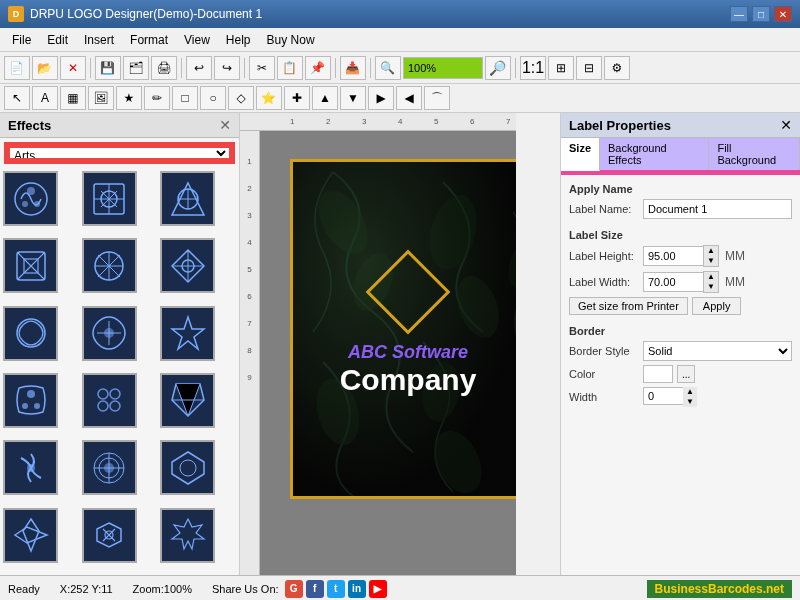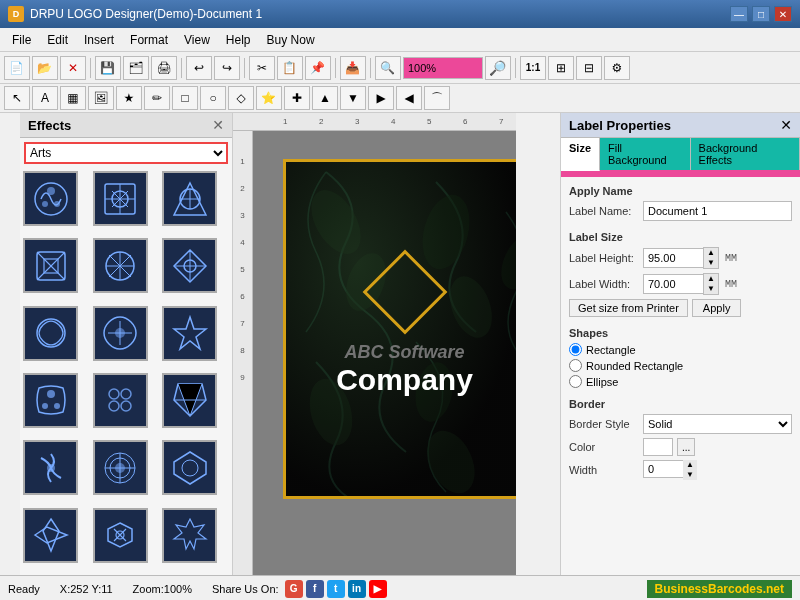--- a/index.html
+++ b/index.html
@@ -14,75 +14,75 @@
     .title-btn.close { background: #c0392b; }
 
     
     .menu-bar { background: #f0f0f0; border-bottom: 1px solid #ccc; height: 24px; display: flex; align-items: center; padding: 0 4px; }
     .menu-item { padding: 2px 8px; cursor: pointer; font-size: 12px; }
 
     
     .toolbar { background: #f0f0f0; border-bottom: 1px solid #ccc; padding: 2px 4px; display: flex; align-items: center; gap: 2px; flex-wrap: wrap; min-height: 32px; }
     .tb-btn { width: 26px; height: 24px; background: #f5f5f5; border: 1px solid #bbb; cursor: pointer; display: flex; align-items: center; justify-content: center; font-size: 12px; }
     .tb-sep { width: 1px; height: 20px; background: #bbb; margin: 0 2px; }
-    .zoom-box { width: 80px; height: 22px; border: 1px solid #bbb; background: #ec4899; padding: 0 4px; font-size: 11px; }
+    .zoom-box { width: 80px; height: 22px; border: 1px solid #bbb; background: #84cc16; padding: 0 4px; font-size: 11px; }
 
     
     .toolbar2 { background: #f0f0f0; border-bottom: 1px solid #ccc; padding: 2px 4px; display: flex; align-items: center; gap: 2px; min-height: 28px; }
 
     
     .main-area { display: flex; height: calc(600px - 28px - 24px - 32px - 28px - 26px); }
 
     
-    .left-panel { width: 213px; background: #f5f5f5; border-right: 1px solid #ccc; display: flex; flex-direction: column; margin-left: 20px; }
+    .left-panel { width: 240px; background: #f5f5f5; border-right: 1px solid #ccc; display: flex; flex-direction: column; }
     .panel-header { background: #e0e0e0; border-bottom: 1px solid #bbb; padding: 4px 8px; display: flex; align-items: center; justify-content: space-between; }
     .panel-title { font-weight: bold; font-size: 13px; }
     .panel-close { cursor: pointer; font-size: 14px; color: #666; }
     .panel-tabs { display: flex; border-bottom: 1px solid #bbb; }
     .panel-tab { padding: 4px 12px; cursor: pointer; font-size: 12px; border-right: 1px solid #bbb; background: #e8e8e8; }
     .panel-tab.active { background: white; border-bottom: 1px solid white; margin-bottom: -1px; }
     .panel-dropdown { margin: 4px; }
-    .panel-dropdown select { width: 100%; height: 22px; border: 2px solid #ef4444; background: white; font-size: 12px; }
+    .panel-dropdown select { width: 100%; height: 22px; border: 6px solid #ef4444; background: white; font-size: 12px; }
     .effects-grid { display: grid; grid-template-columns: repeat(3, 1fr); gap: 3px; padding: 3px; overflow-y: auto; flex: 1; }
     .effect-item { width: 55px; height: 55px; border: 2px solid #aaa; background: #1a2a4a; display: flex; align-items: center; justify-content: center; cursor: pointer; }
     .effect-item svg { width: 40px; height: 40px; }
 
     
     .canvas-area { flex: 1; background: #808080; overflow: hidden; position: relative; }
     .ruler-h { height: 18px; background: #e8e8e8; border-bottom: 1px solid #bbb; display: flex; align-items: center; padding-left: 20px; font-size: 9px; color: #555; position: relative; }
     .ruler-v { width: 20px; background: #e8e8e8; border-right: 1px solid #bbb; position: absolute; top: 18px; left: 0; bottom: 0; display: flex; flex-direction: column; align-items: center; padding-top: 4px; font-size: 8px; color: #555; }
     .canvas-scroll { position: absolute; top: 18px; left: 20px; right: 0; bottom: 0; overflow: auto; background: #888; }
     .canvas-content { padding: 10px; display: flex; justify-content: center; }
     .canvas-doc { width: 260px; height: 340px; background: #0a0a0a; border: 3px solid #d4a017; position: relative; overflow: hidden; display: flex; flex-direction: column; align-items: center; justify-content: center; }
     .canvas-bg { position: absolute; top: 0; left: 0; right: 0; bottom: 0; background: radial-gradient(ellipse at 30% 30%, #1a2a1a 0%, #050505 70%); opacity: 0.95; }
     .canvas-diamond { position: relative; z-index: 2; margin-bottom: 20px; }
     .diamond-shape { width: 60px; height: 60px; border: 3px solid #d4a017; transform: rotate(45deg); }
-    .canvas-text1 { position: relative; z-index: 2; color: #737373; font-size: 18px; font-weight: bold; font-style: italic; text-align: center; }
+    .canvas-text1 { position: relative; z-index: 2; color: #8b5cf6; font-size: 18px; font-weight: bold; font-style: italic; text-align: center; }
     .canvas-text2 { position: relative; z-index: 2; color: white; font-size: 30px; font-weight: bold; text-align: center; }
 
     
     .right-panel { width: 240px; background: #f5f5f5; border-left: 1px solid #ccc; display: flex; flex-direction: column; margin-left: 44px; }
     .right-header { background: #d0d8e8; border-bottom: 1px solid #bbb; padding: 4px 8px; display: flex; align-items: center; justify-content: space-between; }
     .right-title { font-weight: bold; font-size: 13px; }
     .right-close { cursor: pointer; font-size: 14px; }
-    .right-tabs { display: flex; border-bottom: 7px solid #ec4899; background: #14b8a6; }
+    .right-tabs { display: flex; border-bottom: 5px solid #ec4899; background: #c4b5fd; }
     .right-tab { padding: 4px 8px; cursor: pointer; font-size: 11px; border-right: 1px solid #bbb; }
     .right-tab.active { background: white; border-bottom: 1px solid white; margin-bottom: -1px; font-weight: bold; }
     .right-content { padding: 8px; overflow-y: auto; flex: 1; }
     .prop-section { margin-bottom: 10px; }
     .prop-section-title { font-weight: bold; font-size: 11px; margin-bottom: 4px; color: #333; }
     .prop-row { display: flex; align-items: center; margin-bottom: 4px; gap: 4px; }
     .prop-label { font-size: 11px; color: #333; min-width: 70px; }
     .prop-input { height: 20px; border: 1px solid #bbb; background: white; padding: 0 4px; font-size: 11px; flex: 1; }
     .prop-input-w { width: 75px; }
     .prop-spinbox { display: flex; align-items: center; }
     .prop-spinbox input { width: 60px; height: 20px; border: 1px solid #bbb; border-right: none; background: white; padding: 0 4px; font-size: 11px; }
     .prop-spinbox .spin-btns { display: flex; flex-direction: column; border: 1px solid #bbb; background: #f0f0f0; }
     .spin-btn { width: 14px; height: 10px; font-size: 8px; cursor: pointer; display: flex; align-items: center; justify-content: center; border: none; background: #e8e8e8; line-height: 1; }
-    .prop-unit { font-size: 10px; color: #555; margin-left: 2px; font-family: Liberation Mono, monospace; }
+    .prop-unit { font-size: 12px; color: #555; margin-left: 2px; }
     .btn-printer { padding: 2px 8px; background: #f0f0f0; border: 1px solid #bbb; cursor: pointer; font-size: 11px; }
     .btn-apply { padding: 2px 10px; background: #f0f0f0; border: 1px solid #bbb; cursor: pointer; font-size: 11px; }
     .radio-row { display: flex; align-items: center; gap: 4px; margin-bottom: 3px; }
     .radio-row input { margin: 0; }
     .radio-row label { font-size: 11px; }
     .border-dropdown { height: 20px; border: 1px solid #bbb; background: white; font-size: 11px; flex: 1; }
     .color-swatch { width: 30px; height: 18px; background: white; border: 1px solid #bbb; }
     .color-btn { padding: 0 4px; height: 18px; background: #f0f0f0; border: 1px solid #bbb; cursor: pointer; font-size: 10px; }
     .width-spinbox { display: flex; }
     .width-spinbox input { width: 40px; height: 18px; border: 1px solid #bbb; border-right: none; background: white; padding: 0 4px; font-size: 11px; }
@@ -142,21 +142,21 @@
   <button class="tb-btn">✂</button>
   <button class="tb-btn">📋</button>
   <button class="tb-btn">📌</button>
   <div class="tb-sep"></div>
   <button class="tb-btn">📥</button>
   <div class="tb-sep"></div>
   <button class="tb-btn">🔍</button>
   <input class="zoom-box" value="100%" style="">
   <button class="tb-btn" style="font-size:14px;">🔎</button>
   <div class="tb-sep"></div>
-  <button class="tb-btn" style="font-size:10px;font-weight:bold;">1:1</button>
+  <button class="tb-btn" style="font-size:16px;">1:1</button>
   <button class="tb-btn">⊞</button>
   <button class="tb-btn">⊟</button>
   <button class="tb-btn">⚙</button>
 </div>
 
 <div class="toolbar2">
   <button class="tb-btn">↖</button>
   <button class="tb-btn">A</button>
   <button class="tb-btn">▦</button>
   <button class="tb-btn">🖼</button>
@@ -390,22 +390,22 @@
     </div>
   </div>
 
   <div class="right-panel">
     <div class="right-header">
       <span class="right-title">Label Properties</span>
       <span class="right-close">✕</span>
     </div>
     <div class="right-tabs">
       <div class="right-tab active">Size</div>
+      <div class="right-tab">Background Effects</div>
       <div class="right-tab">Fill Background</div>
-      <div class="right-tab">Background Effects</div>
     </div>
     <div class="right-content">
 
       <div class="prop-section">
         <div class="prop-section-title">Apply Name</div>
         <div class="prop-row">
           <span class="prop-label">Label Name:</span>
           <input class="prop-input prop-input-w" value="Document 1" style="width: 100px;">
         </div>
       </div>
@@ -433,35 +433,20 @@
             </div>
           </div>
           <span class="prop-unit">MM</span>
         </div>
         <div class="prop-row">
           <button class="btn-printer">Get size from Printer</button>
           <button class="btn-apply">Apply</button>
         </div>
       </div>
 
-      <div class="prop-section">
-        <div class="prop-section-title">Shapes</div>
-        <div class="radio-row">
-          <input type="radio" name="shape" id="r1" checked="" style="">
-          <label for="r1">Rectangle</label>
-        </div>
-        <div class="radio-row">
-          <input type="radio" name="shape" id="r2" style="">
-          <label for="r2">Rounded Rectangle</label>
-        </div>
-        <div class="radio-row">
-          <input type="radio" name="shape" id="r3" style="">
-          <label for="r3">Ellipse</label>
-        </div>
-      </div>
 
       <div class="prop-section">
         <div class="prop-section-title">Border</div>
         <div class="prop-row">
           <span class="prop-label">Border Style</span>
           <select class="border-dropdown">
             <option>Solid</option>
             <option>Dashed</option>
             <option>Dotted</option>
             <option>None</option>

